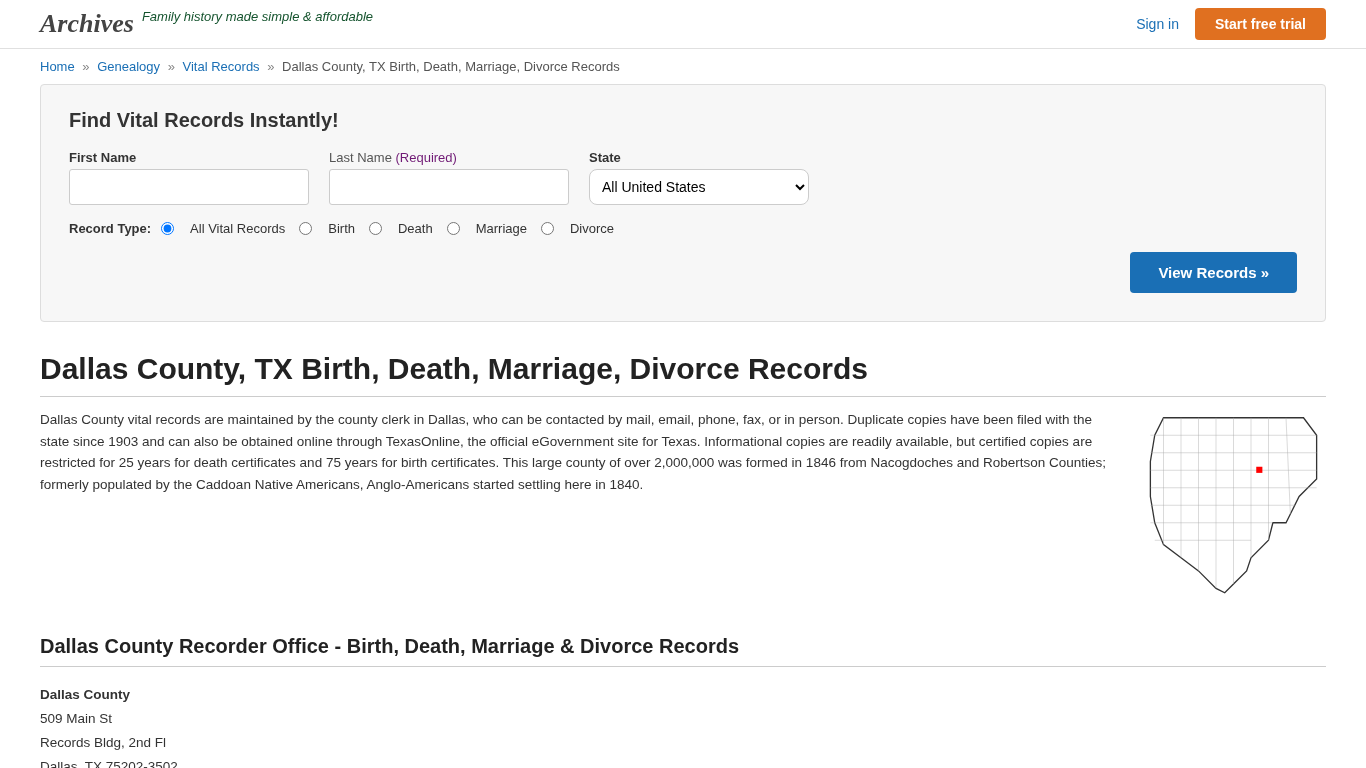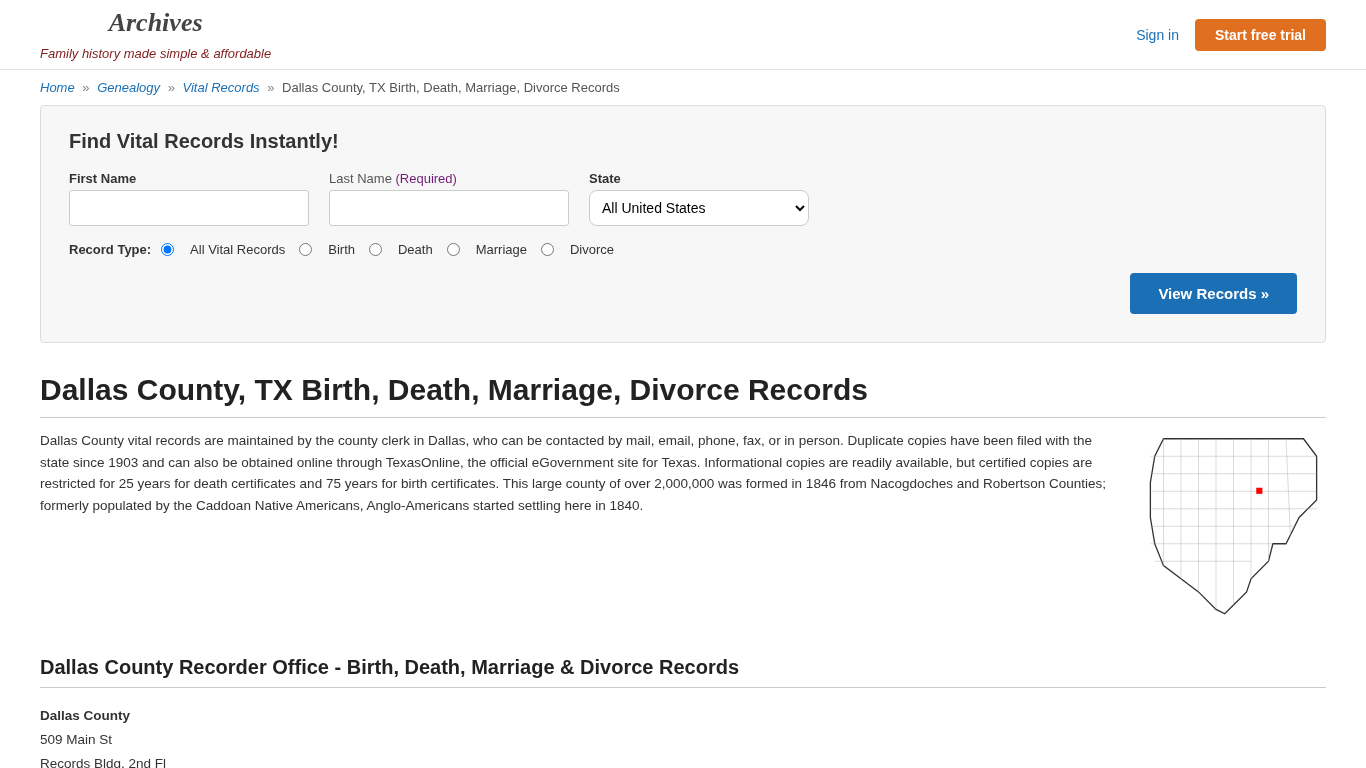--- a/index.html
+++ b/index.html
@@ -9,36 +9,35 @@
     #header {
       display: flex;
       align-items: center;
       justify-content: space-between;
       padding: 8px 40px;
       border-bottom: 1px solid #e0e0e0;
       background: #fff;
     }
     #header-left {
       display: flex;
-      align-items: center;
+      align-items: flex-start;
       gap: 8px;
-      flex-direction: column;
     }
     .archives-logo {
       font-size: 26px;
       font-weight: bold;
       color: #333;
       font-family: Georgia, serif;
     }
     .archives-logo span {
       color: #e07020;
     }
     .header-tagline {
       font-size: 13px;
-      color: #7f1d1d;
+      color: #14532d;
       font-style: italic;
     }
     #header-right {
       display: flex;
       align-items: center;
       gap: 16px;
     }
     .sign-in-link {
       color: #1a6fb5;
       text-decoration: none;
@@ -54,21 +53,21 @@
       font-weight: bold;
       cursor: pointer;
     }
 
     
     #breadcrumb {
       padding: 10px 40px;
       font-size: 13px;
       color: #555;
     }
-    #breadcrumb a { color: #1a6fb5; text-decoration: none; font-style: italic; }
+    #breadcrumb a { color: #1a6fb5; text-decoration: none; }
     #breadcrumb .sep { color: #888; margin: 0 4px; }
 
     
     #search-box {
       margin: 0 40px 20px 40px;
       background: #f7f7f7;
       border: 1px solid #ddd;
       border-radius: 4px;
       padding: 24px 28px 28px 28px;
     }

